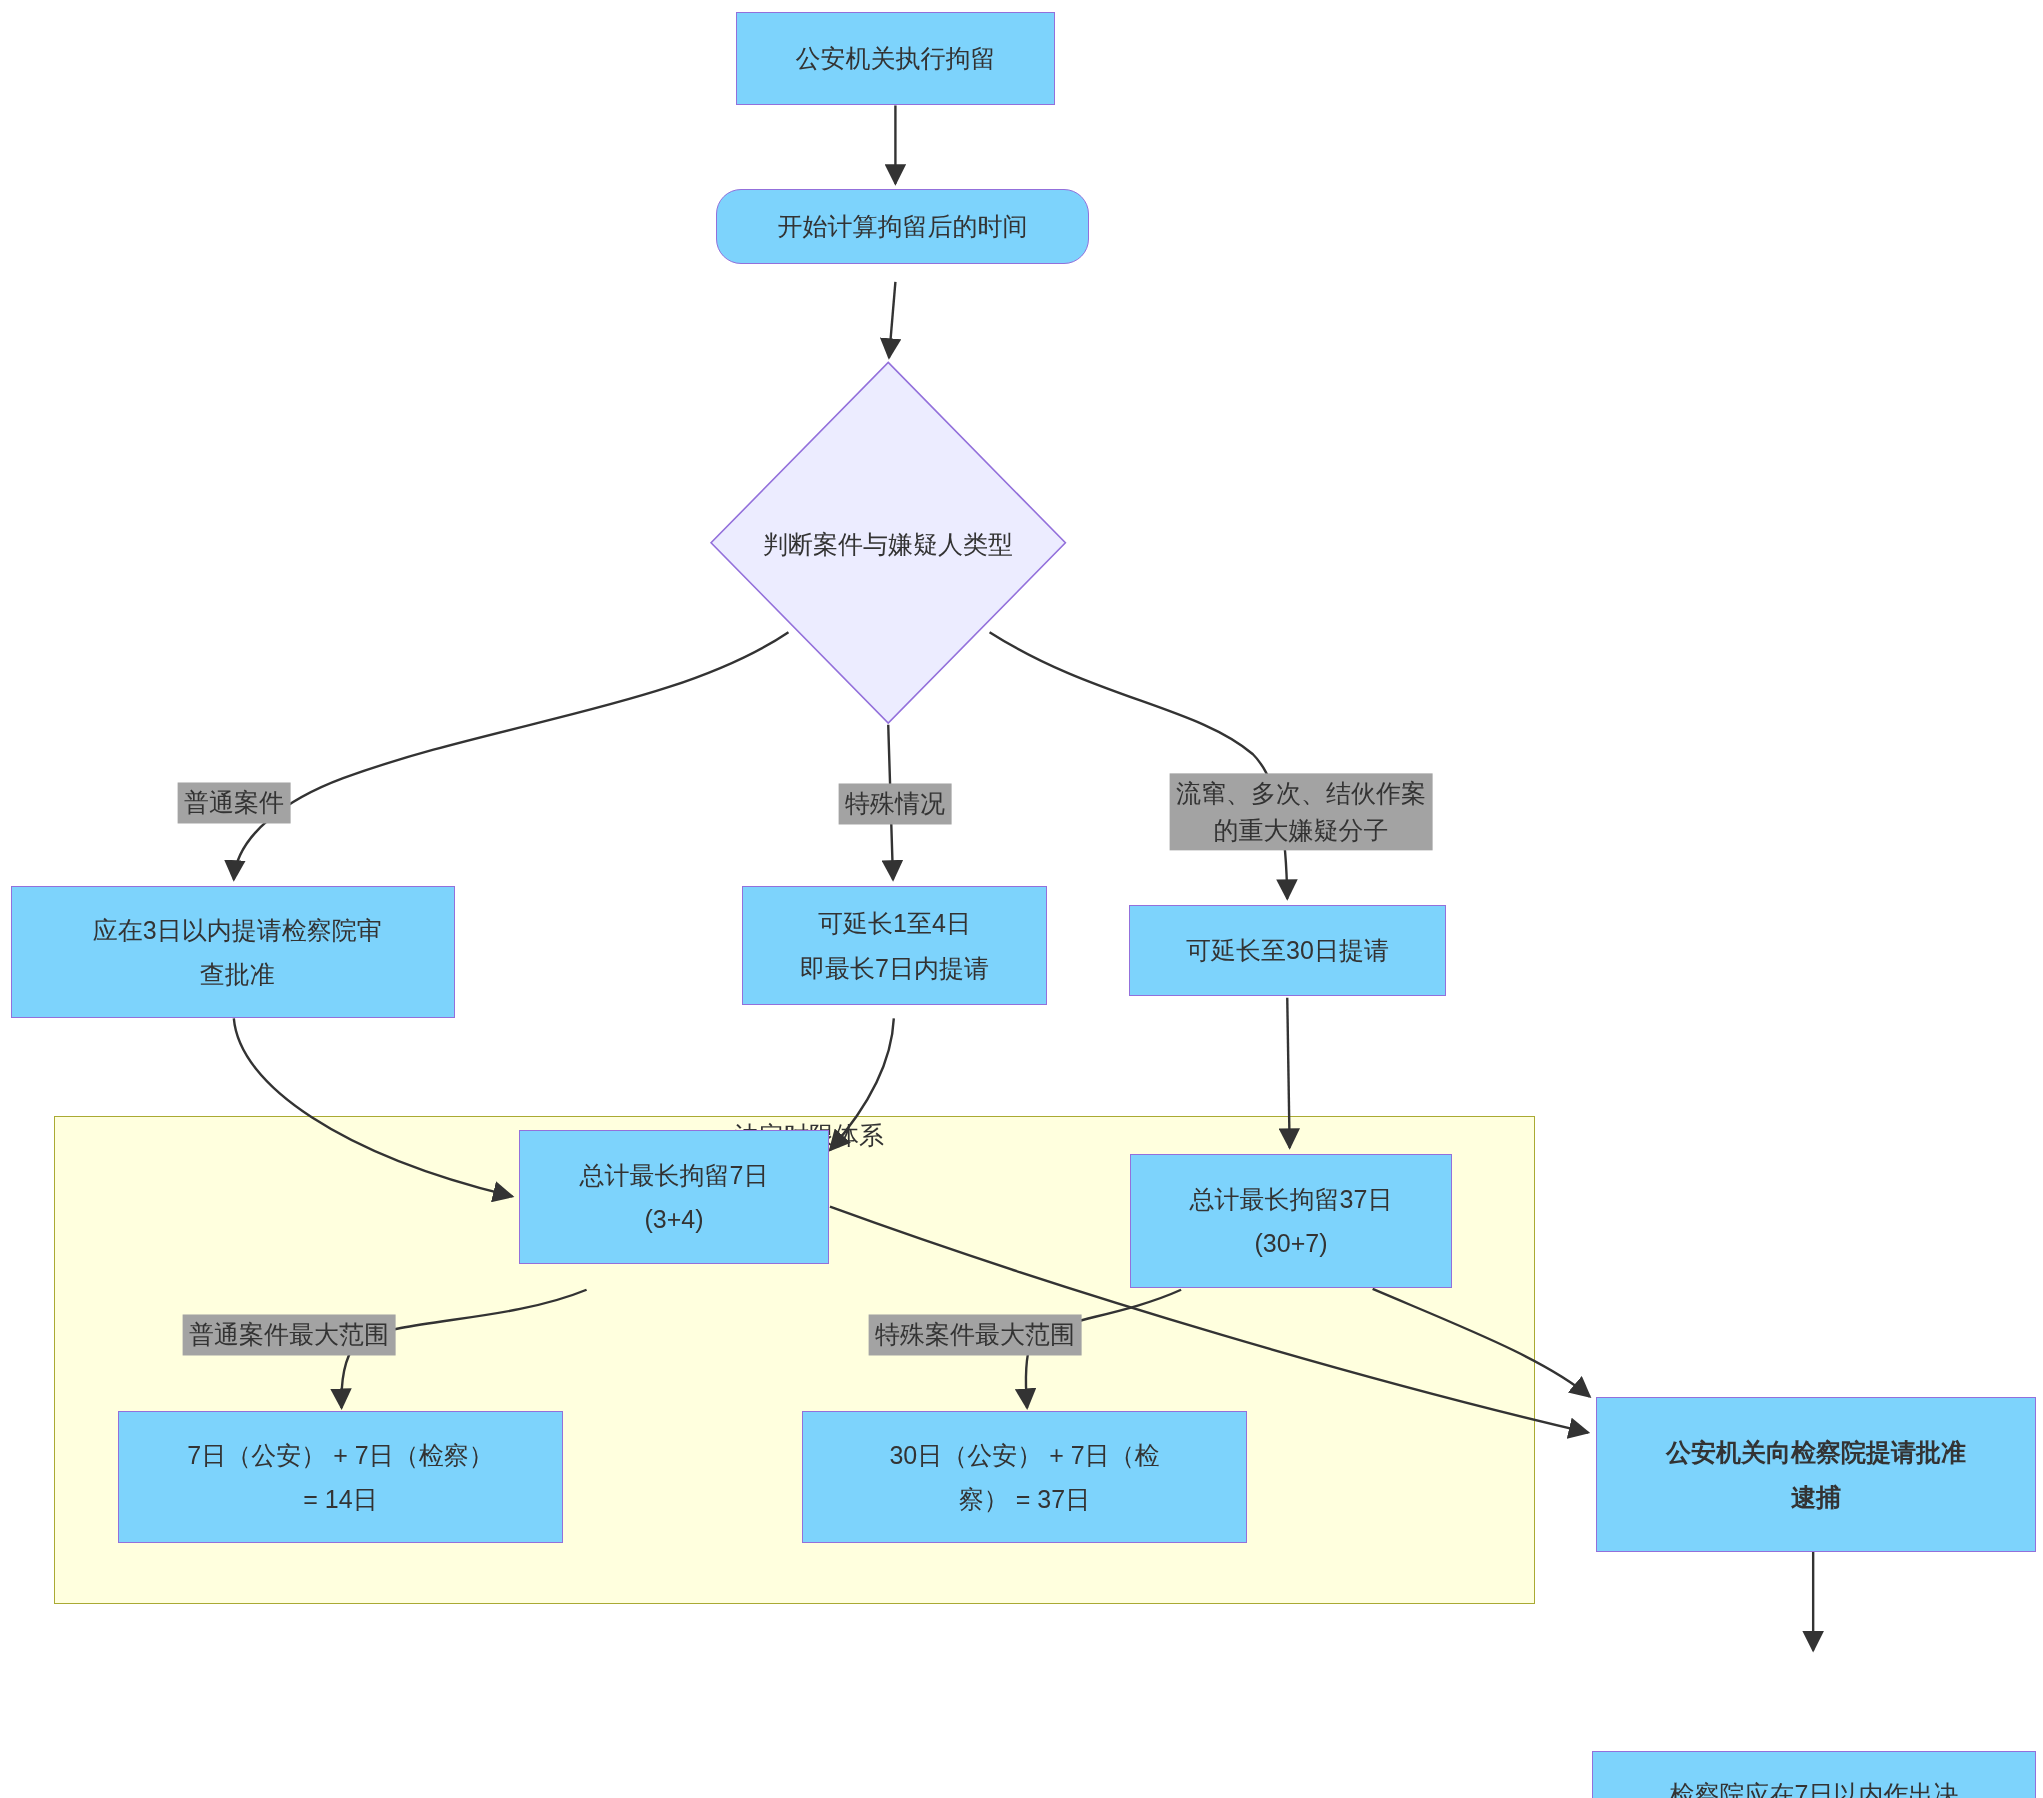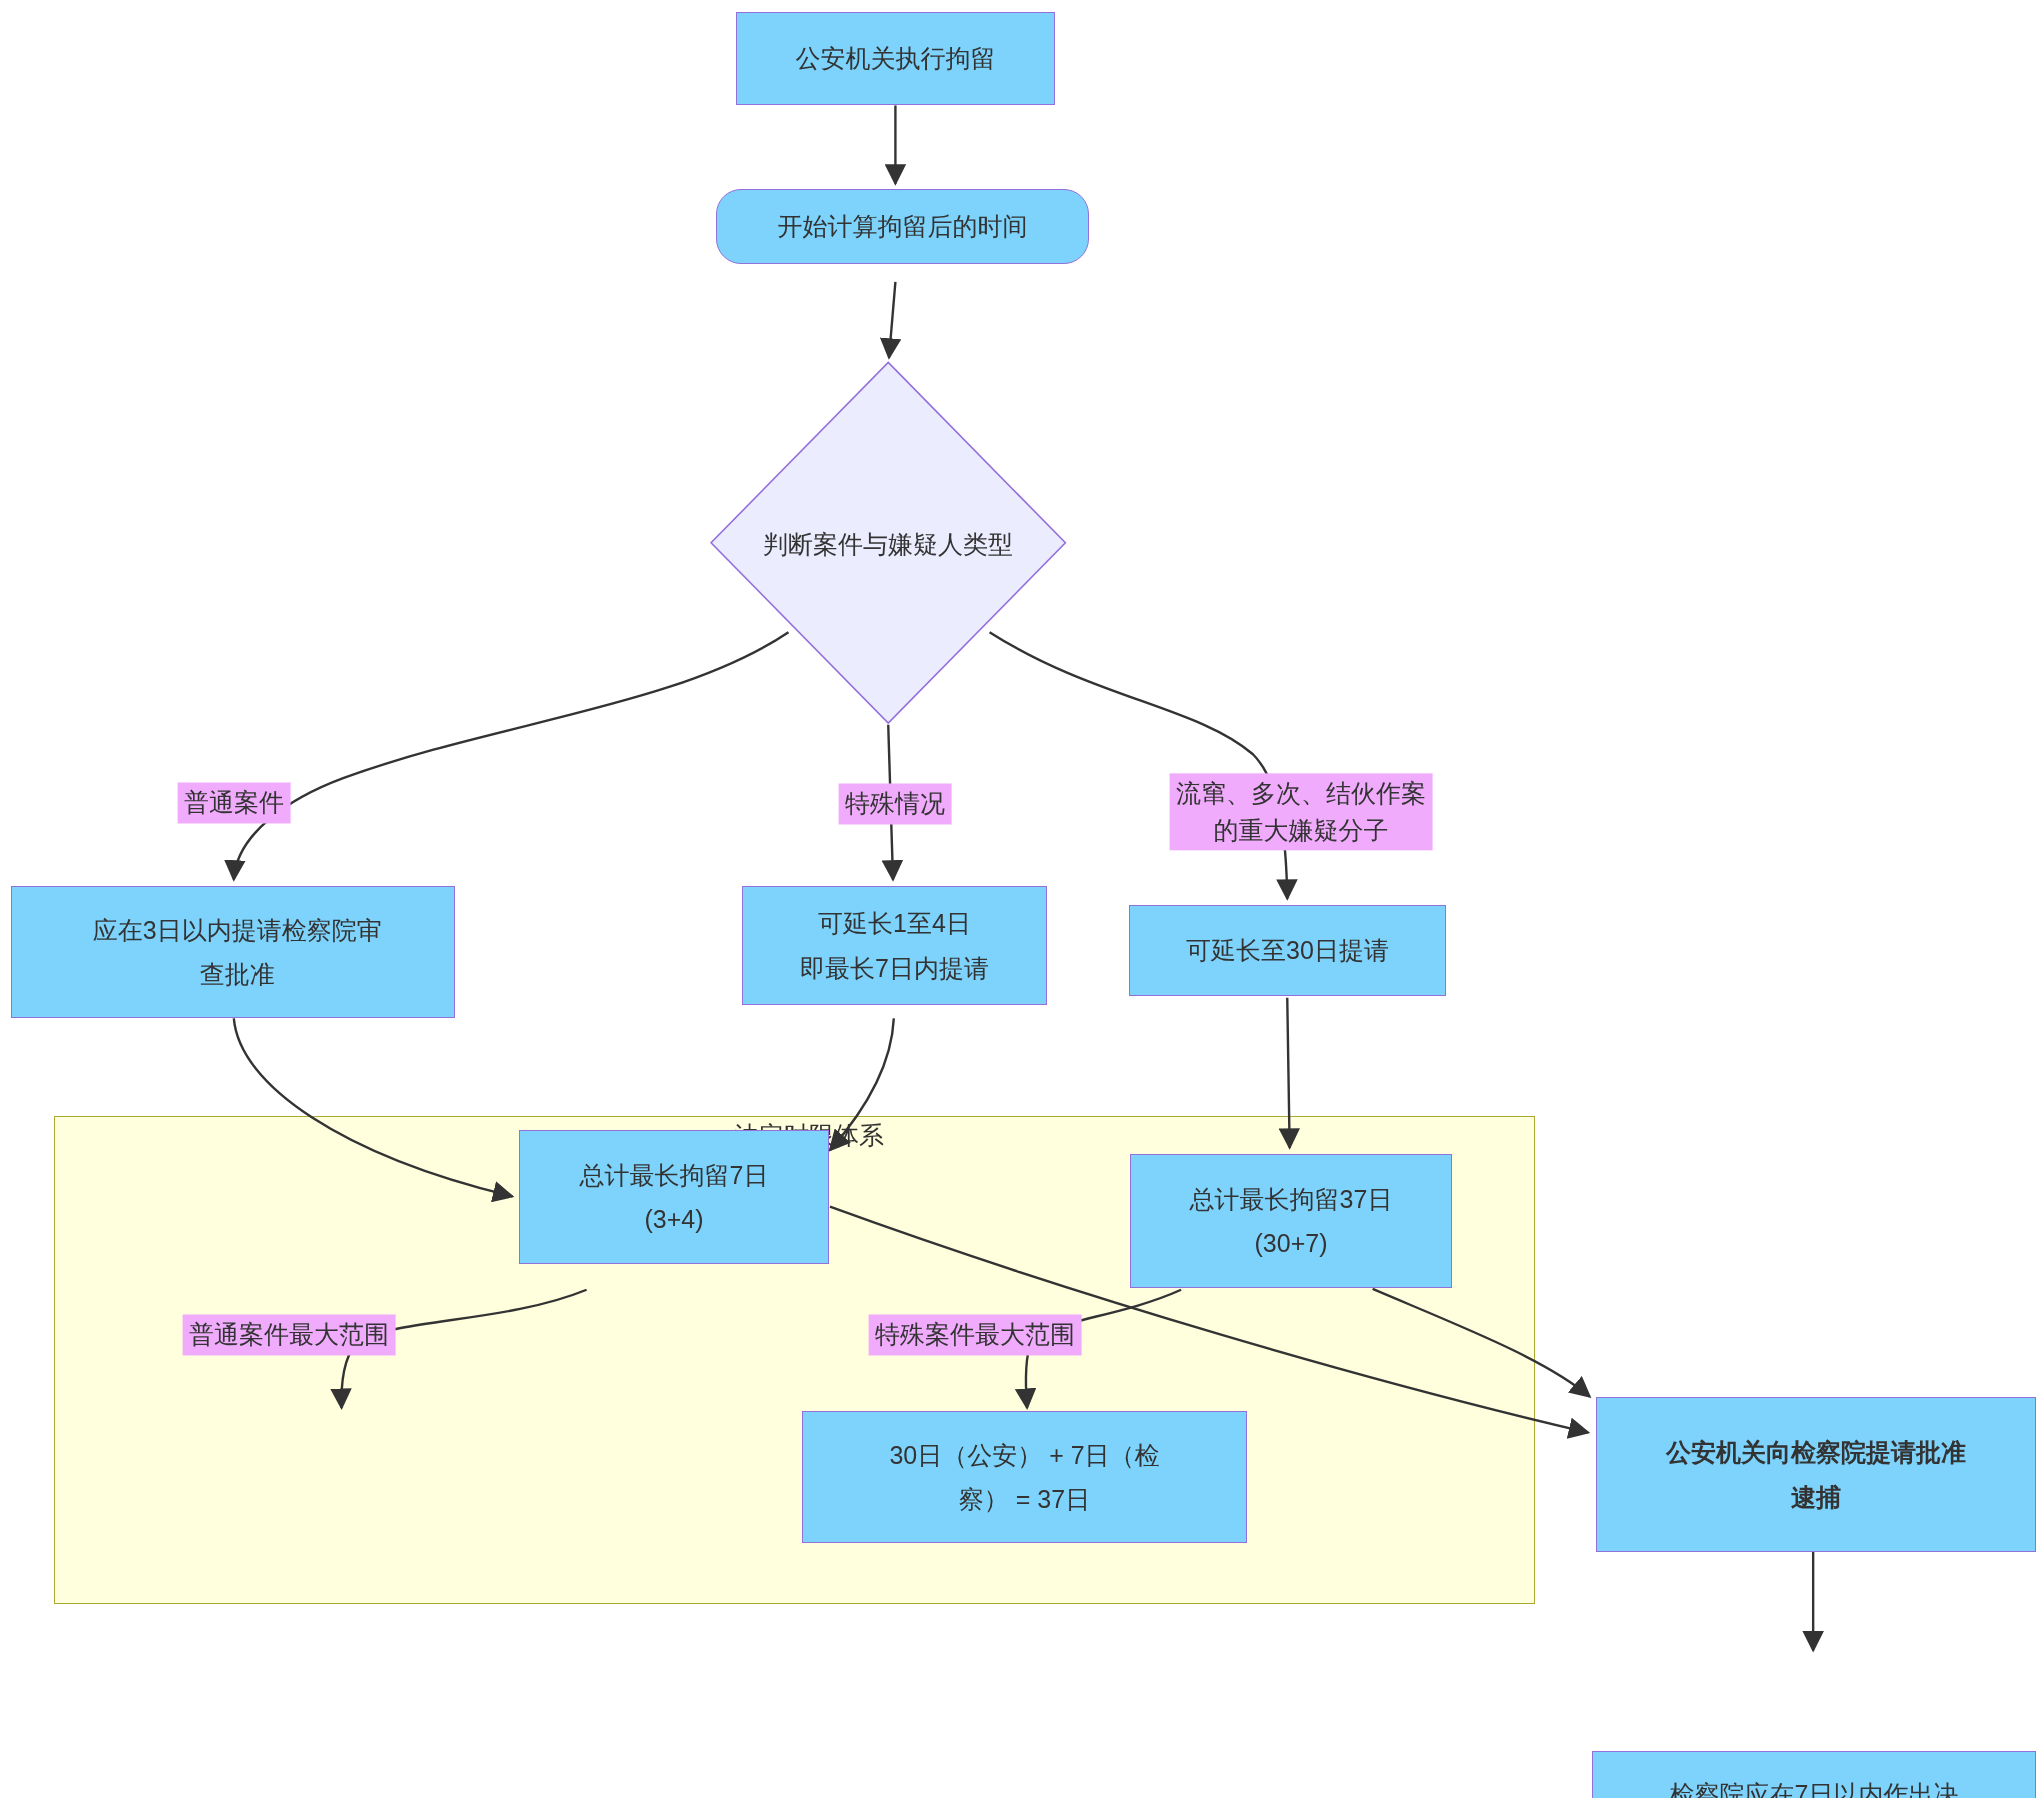--- a/index.html
+++ b/index.html
@@ -47,21 +47,21 @@
     position:absolute;
     transform:translate(-50%,-50%);
     font-size:25px;
     color:#333333;
     z-index:2;
     white-space:nowrap;
   }
   .edge-label{
     position:absolute;
     transform:translate(-50%,-50%);
-    background:#f0abfc;
+    background:#a3a3a3;
     color:#333333;
     font-size:25px;
     line-height:1.45;
     padding:2.4px 6.4px;
     text-align:center;
     z-index:2;
     white-space:nowrap;
   }
 </style>
 </head>
@@ -123,20 +123,24 @@
   <div class="node" style="left:519px;top:1130px;width:310px;height:134px;">
     <span>总计最长拘留7日</span>
     <span>(3+4)</span>
   </div>
 
   <div class="node" style="left:1130px;top:1154px;width:322px;height:134px;">
     <span>总计最长拘留37日</span>
     <span>(30+7)</span>
   </div>
 
+  <div class="node" style="left:118px;top:1411px;width:445px;height:132px;">
+    <span>7日（公安） + 7日（检察）</span>
+    <span>= 14日</span>
+  </div>
 
   <div class="node" style="left:802px;top:1411px;width:445px;height:132px;">
     <span>30日（公安） + 7日（检</span>
     <span>察） = 37日</span>
   </div>
 
   <div class="node" style="left:1596px;top:1397px;width:440px;height:155px;font-weight:bold;">
     <span>公安机关向检察院提请批准</span>
     <span>逮捕</span>
   </div>

